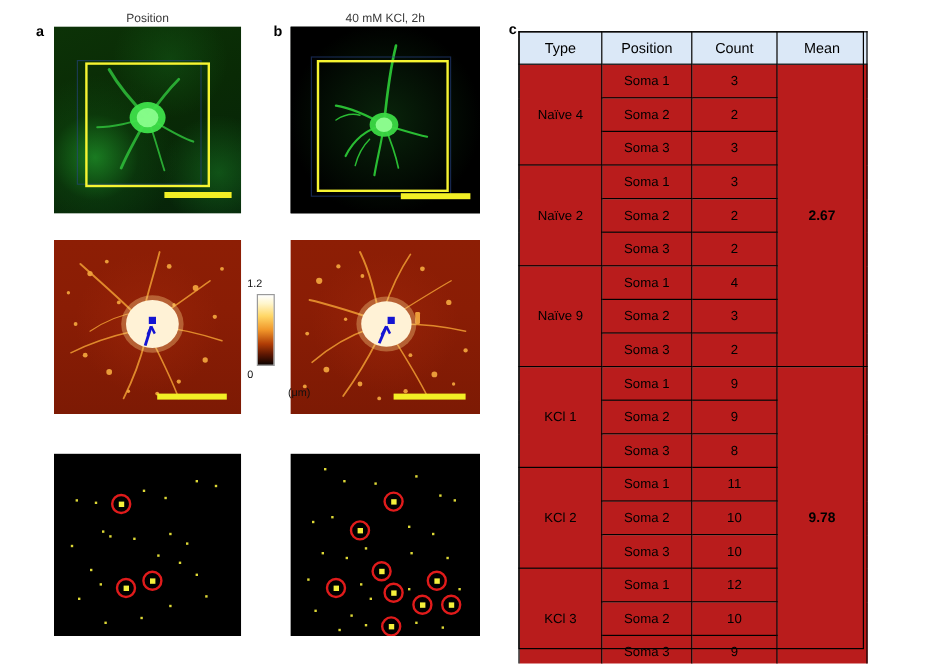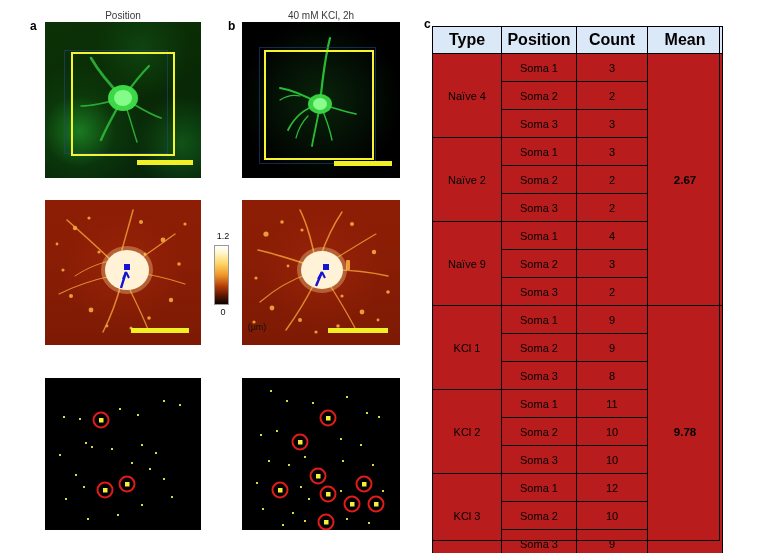--- a/index.html
+++ b/index.html
@@ -125,21 +125,21 @@
     position: absolute;
     left: 206px;
     top: 232px;
     width: 34px;
     height: 112px;
   }
   .cb-label {
     position: absolute;
     font-size: 9px;
     color: #111;
-    text-align: center;
+    text-align: left;
     width: 34px;
     line-height: 1;
     font-family: "Liberation Sans", sans-serif;
   }
   #cb-max { top: 0px; left: 0; }
   #cb-min { top: 76px; left: 0; }
   #cb-unit { top: 91px; left: 0; margin-left: 34px; }
   .cb-bar {
     position: absolute;
     left: 8px;
@@ -173,22 +173,22 @@
   #data-table th, #data-table td {
     border: 1px solid #000;
     text-align: center;
     vertical-align: middle;
     padding: 0;
     height: 27px;
     background: #b91c1c;
   }
   #data-table thead th {
     background: #dbe8f7;
-    font-weight: bold;
-    font-size: 16px;
+    font-weight: normal;
+    font-size: 12px;
     height: 26px;
   }
   .col-type     { width: 68px; }
   .col-position { width: 74px; }
   .col-count    { width: 70px; margin-left: 12px; }
   .col-mean     { width: 74px; margin-top: 34px; }
   td.mean-cell { font-weight: bold; font-size: 11.5px; }
   
   #table-wrap {
     position: absolute;

